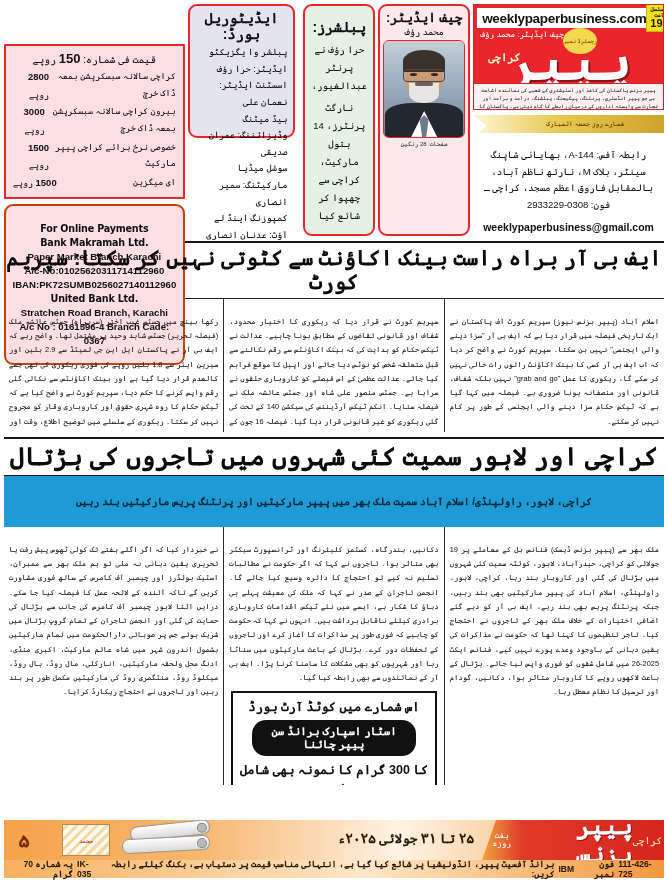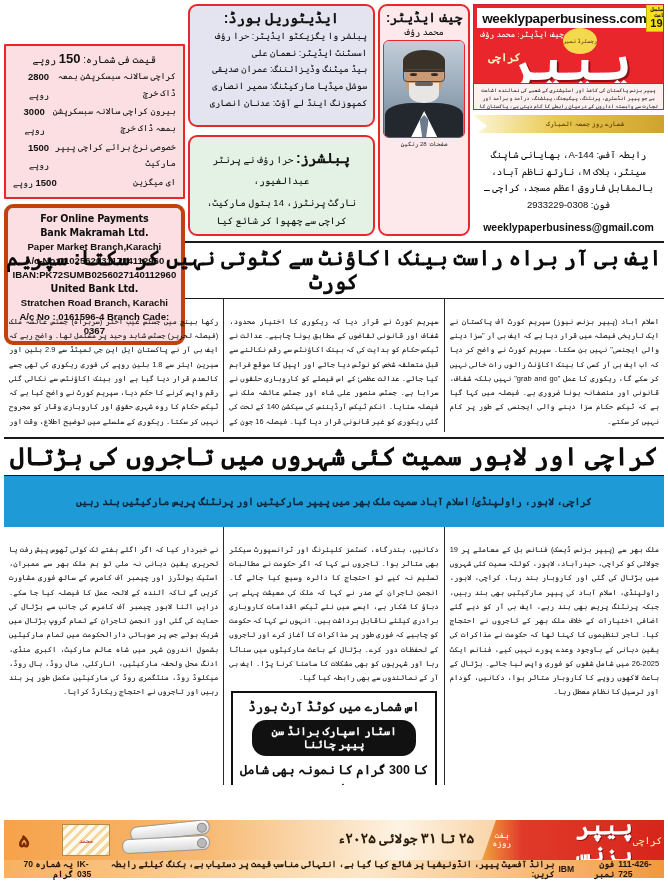--- a/index.html
+++ b/index.html
@@ -79,39 +79,39 @@
   .ph-eye.l{left:50%;margin-left:-14px;} .ph-eye.r{left:50%;margin-left:7px;}
   .ph-glass{position:absolute;top:28px;left:50%;transform:translateX(-50%);width:40px;height:11px;border:1.2px solid #4a4a4a;border-radius:4px;}
   .ph-beard{position:absolute;left:50%;top:42px;transform:translateX(-50%);width:30px;height:20px;border-radius:0 0 48% 48%;background:#e8e6e2;}
   .ph-mus{position:absolute;left:50%;top:41px;transform:translateX(-50%);width:18px;height:4px;background:#6a625a;border-radius:3px;}
   .ph-suit{position:absolute;left:50%;bottom:0;transform:translateX(-50%);width:78px;height:34px;background:#23272e;border-radius:34% 34% 0 0;}
   .ph-shirt{position:absolute;left:50%;bottom:0;transform:translateX(-50%);width:26px;height:26px;background:#ffffff;clip-path:polygon(50% 0,100% 100%,0 100%);}
   .ph-tie{position:absolute;left:50%;bottom:0;transform:translateX(-50%);width:9px;height:22px;background:#6b7a8c;clip-path:polygon(50% 0,100% 22%,72% 100%,28% 100%,0 22%);}
   .chief-date{direction:rtl;font-size:6px;padding-top:2px;color:#333;}
 
   
-  .mid-col{width:222px;display:flex;flex-direction:column;gap:8px;}
+  .mid-col{width:222px;display:flex;flex-direction:row;gap:8px;}
   .box{border:2px solid #e8262c;border-radius:9px;padding:4px 6px;box-sizing:border-box;direction:rtl;}
   .box-ed{background:#e3e4ef;height:134px;}
   .box-pub{background:#e3f2e4;flex:1;}
   .box-h{font-size:14px;font-weight:bold;text-align:center;padding-bottom:2px;}
   .box-l{font-size:9px;line-height:1.85;}
   .pub-h{font-size:14px;font-weight:bold;}
   .pub-t{font-size:9.5px;line-height:1.9;text-align:center;padding-top:4px;}
 
   
   .left-col{width:214px;display:flex;flex-direction:column;gap:5px;}
   .box-price{background:#fbdfe2;border:2px solid #e8262c;border-radius:1px;direction:rtl;padding:5px 7px;box-sizing:border-box;margin-top:40px;}
   .price-top{font-size:10px;text-align:center;padding-bottom:2px;}
   .price-top b{font-size:13px;}
   .price-row{display:flex;justify-content:space-between;font-size:8.6px;line-height:1.95;}
   .price-row .amt{direction:ltr;font-weight:bold;font-size:9.5px;}
   .box-bank{
-    background:#fbdfe2;border:4px solid #c2410c;border-radius:9px;flex:1;
-    text-align:center;font-size:9.6px;line-height:1.45;padding:4px 2px;box-sizing:border-box;font-weight:bold;
+    background:#fbdfe2;border:2px solid #c2410c;border-radius:9px;flex:1;
+    text-align:center;font-size:9.6px;line-height:1.45;padding:16px 2px;box-sizing:border-box;font-weight:bold;
   }
   .bank-hl{font-family:"DejaVu Sans", sans-serif;font-weight:bold;letter-spacing:-.2px;}
 
   
   .rule-thick{border-top:2.5px solid #1a1a1a;margin:5px 0 0;}
   .rule-thin{border-top:1px solid #1a1a1a;}
   .hl{
     direction:rtl;text-align:center;font-weight:bold;color:#0c0c0c;
     padding:3px 0 4px;letter-spacing:-.5px;
   }

